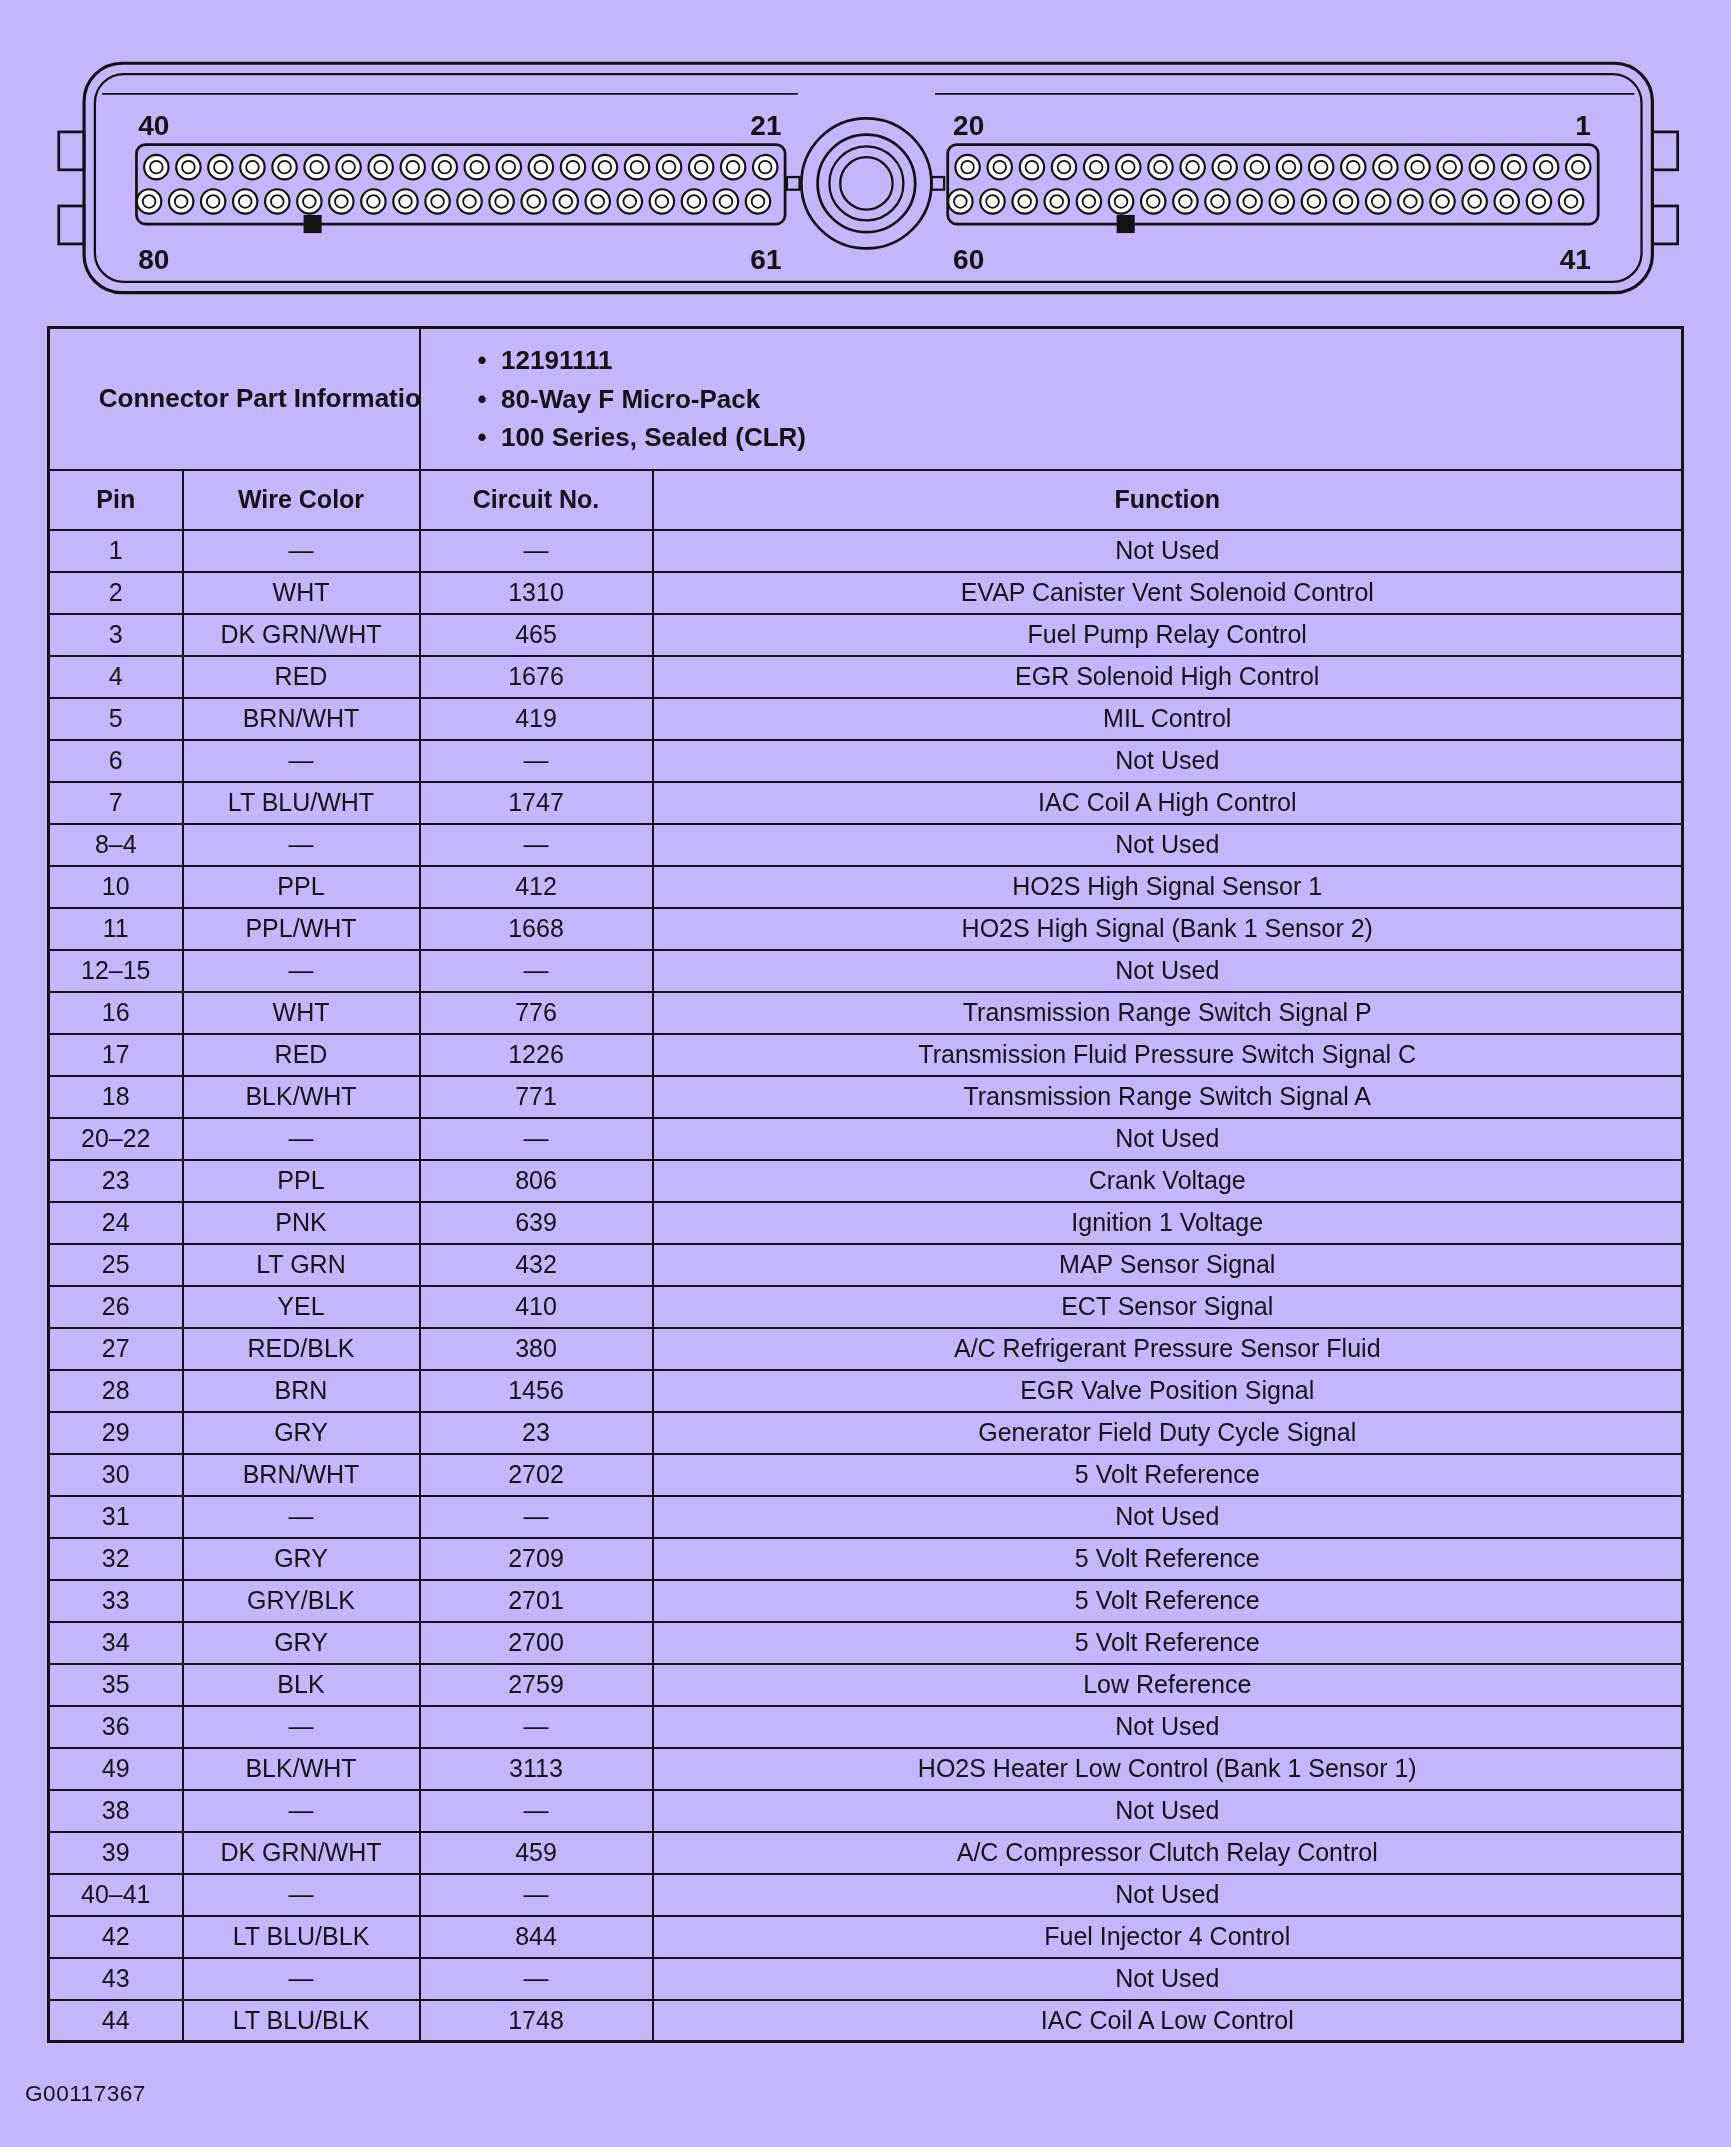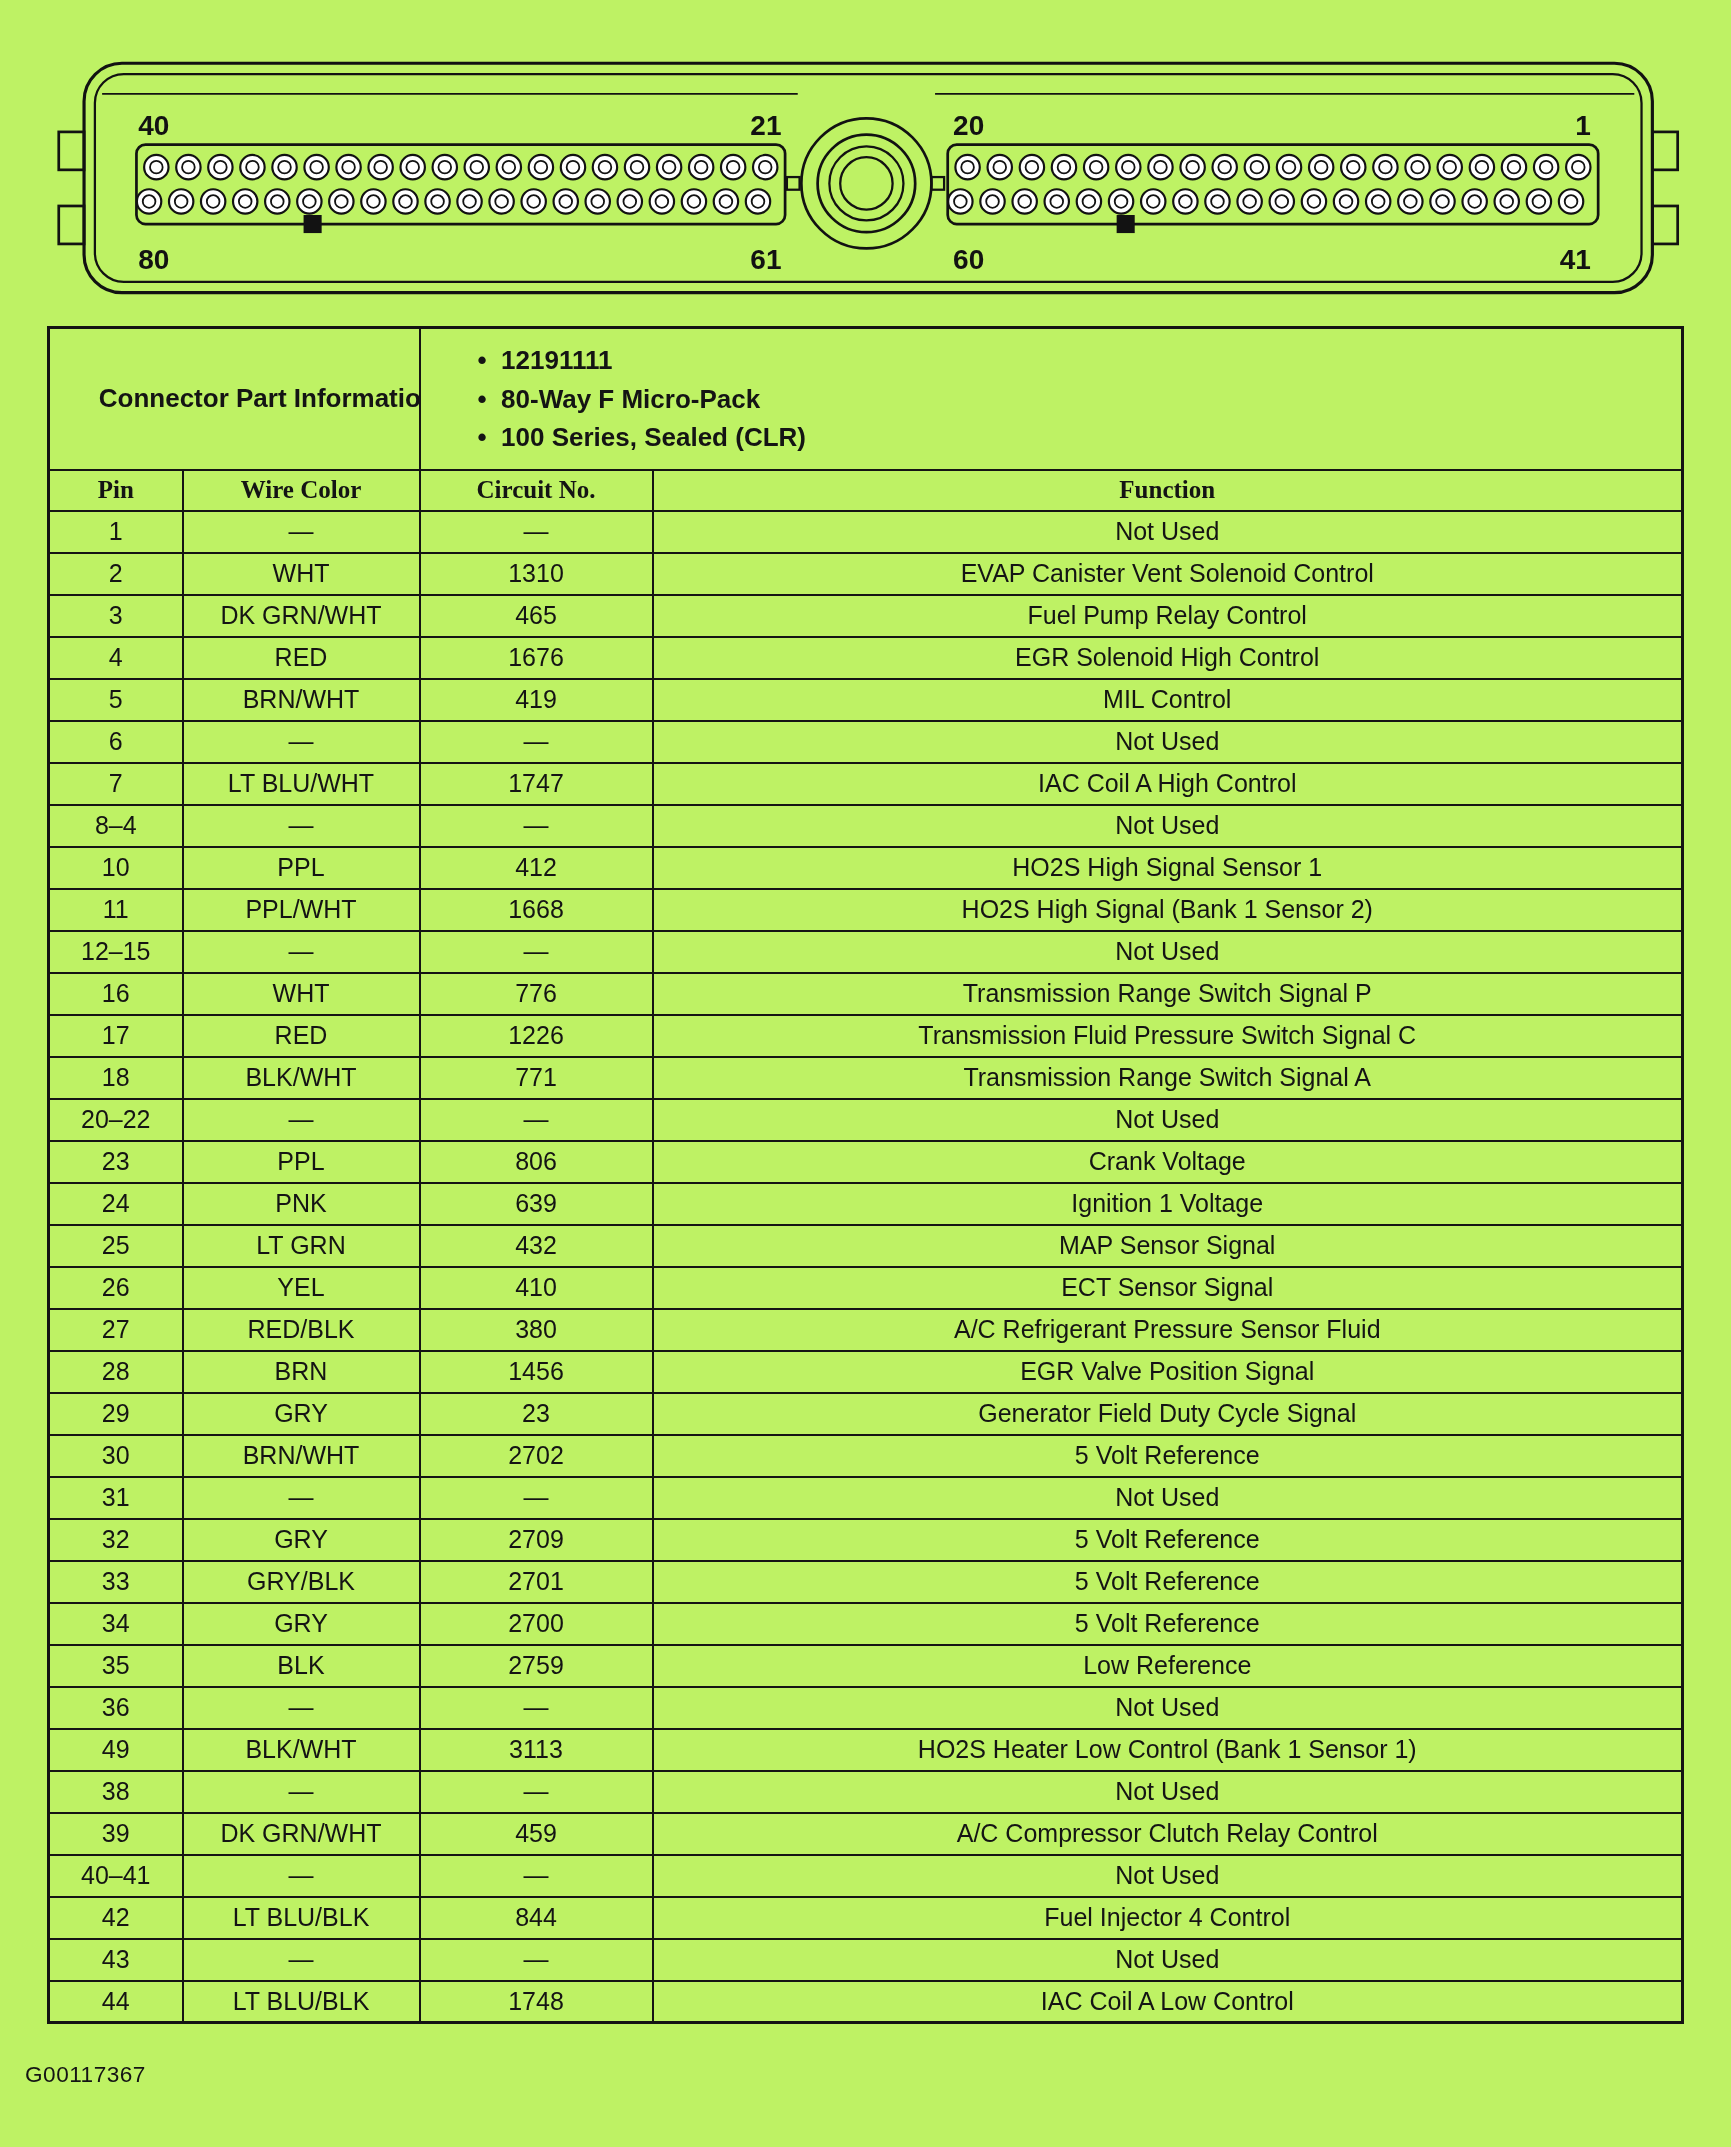--- a/index.html
+++ b/index.html
@@ -9,21 +9,21 @@
     width: 1731px;
     height: 2148px;
     font-family: "Liberation Sans", sans-serif;
     color: #141414;
     -webkit-font-smoothing: antialiased;
   }
   .page {
     position: relative;
     width: 1731px;
     height: 2148px;
-    background: #bef264;
+    background: #c4b5fd;
     overflow: hidden;
   }
   svg text {
     font-family: "Liberation Sans", sans-serif;
   }
 
   
   table.pinout {
     border-collapse: collapse;
     table-layout: fixed;
@@ -55,21 +55,21 @@
     list-style: none;
     margin: 12px;
     padding: 0 0 0 45px;
     text-align: left;
     font-weight: bold;
     font-size: 26px;
   }
   .part-info-list li { line-height: 1.48; }
   .part-info-list li::before { content: "\2022\00a0\00a0"; }
 
-  tr.cols-row { height: 41px; font-family: Liberation Serif, serif; }
+  tr.cols-row { height: 60px; }
   tr.cols-row th { font-size: 25px; font-weight: bold; }
 
   tr.data-row { height: 42px; }
   td.col-function {
     text-align: left;
     padding-left: 12.7px;
   }
 
   .figure-id {
     margin: 38px 0 12px 25px;

